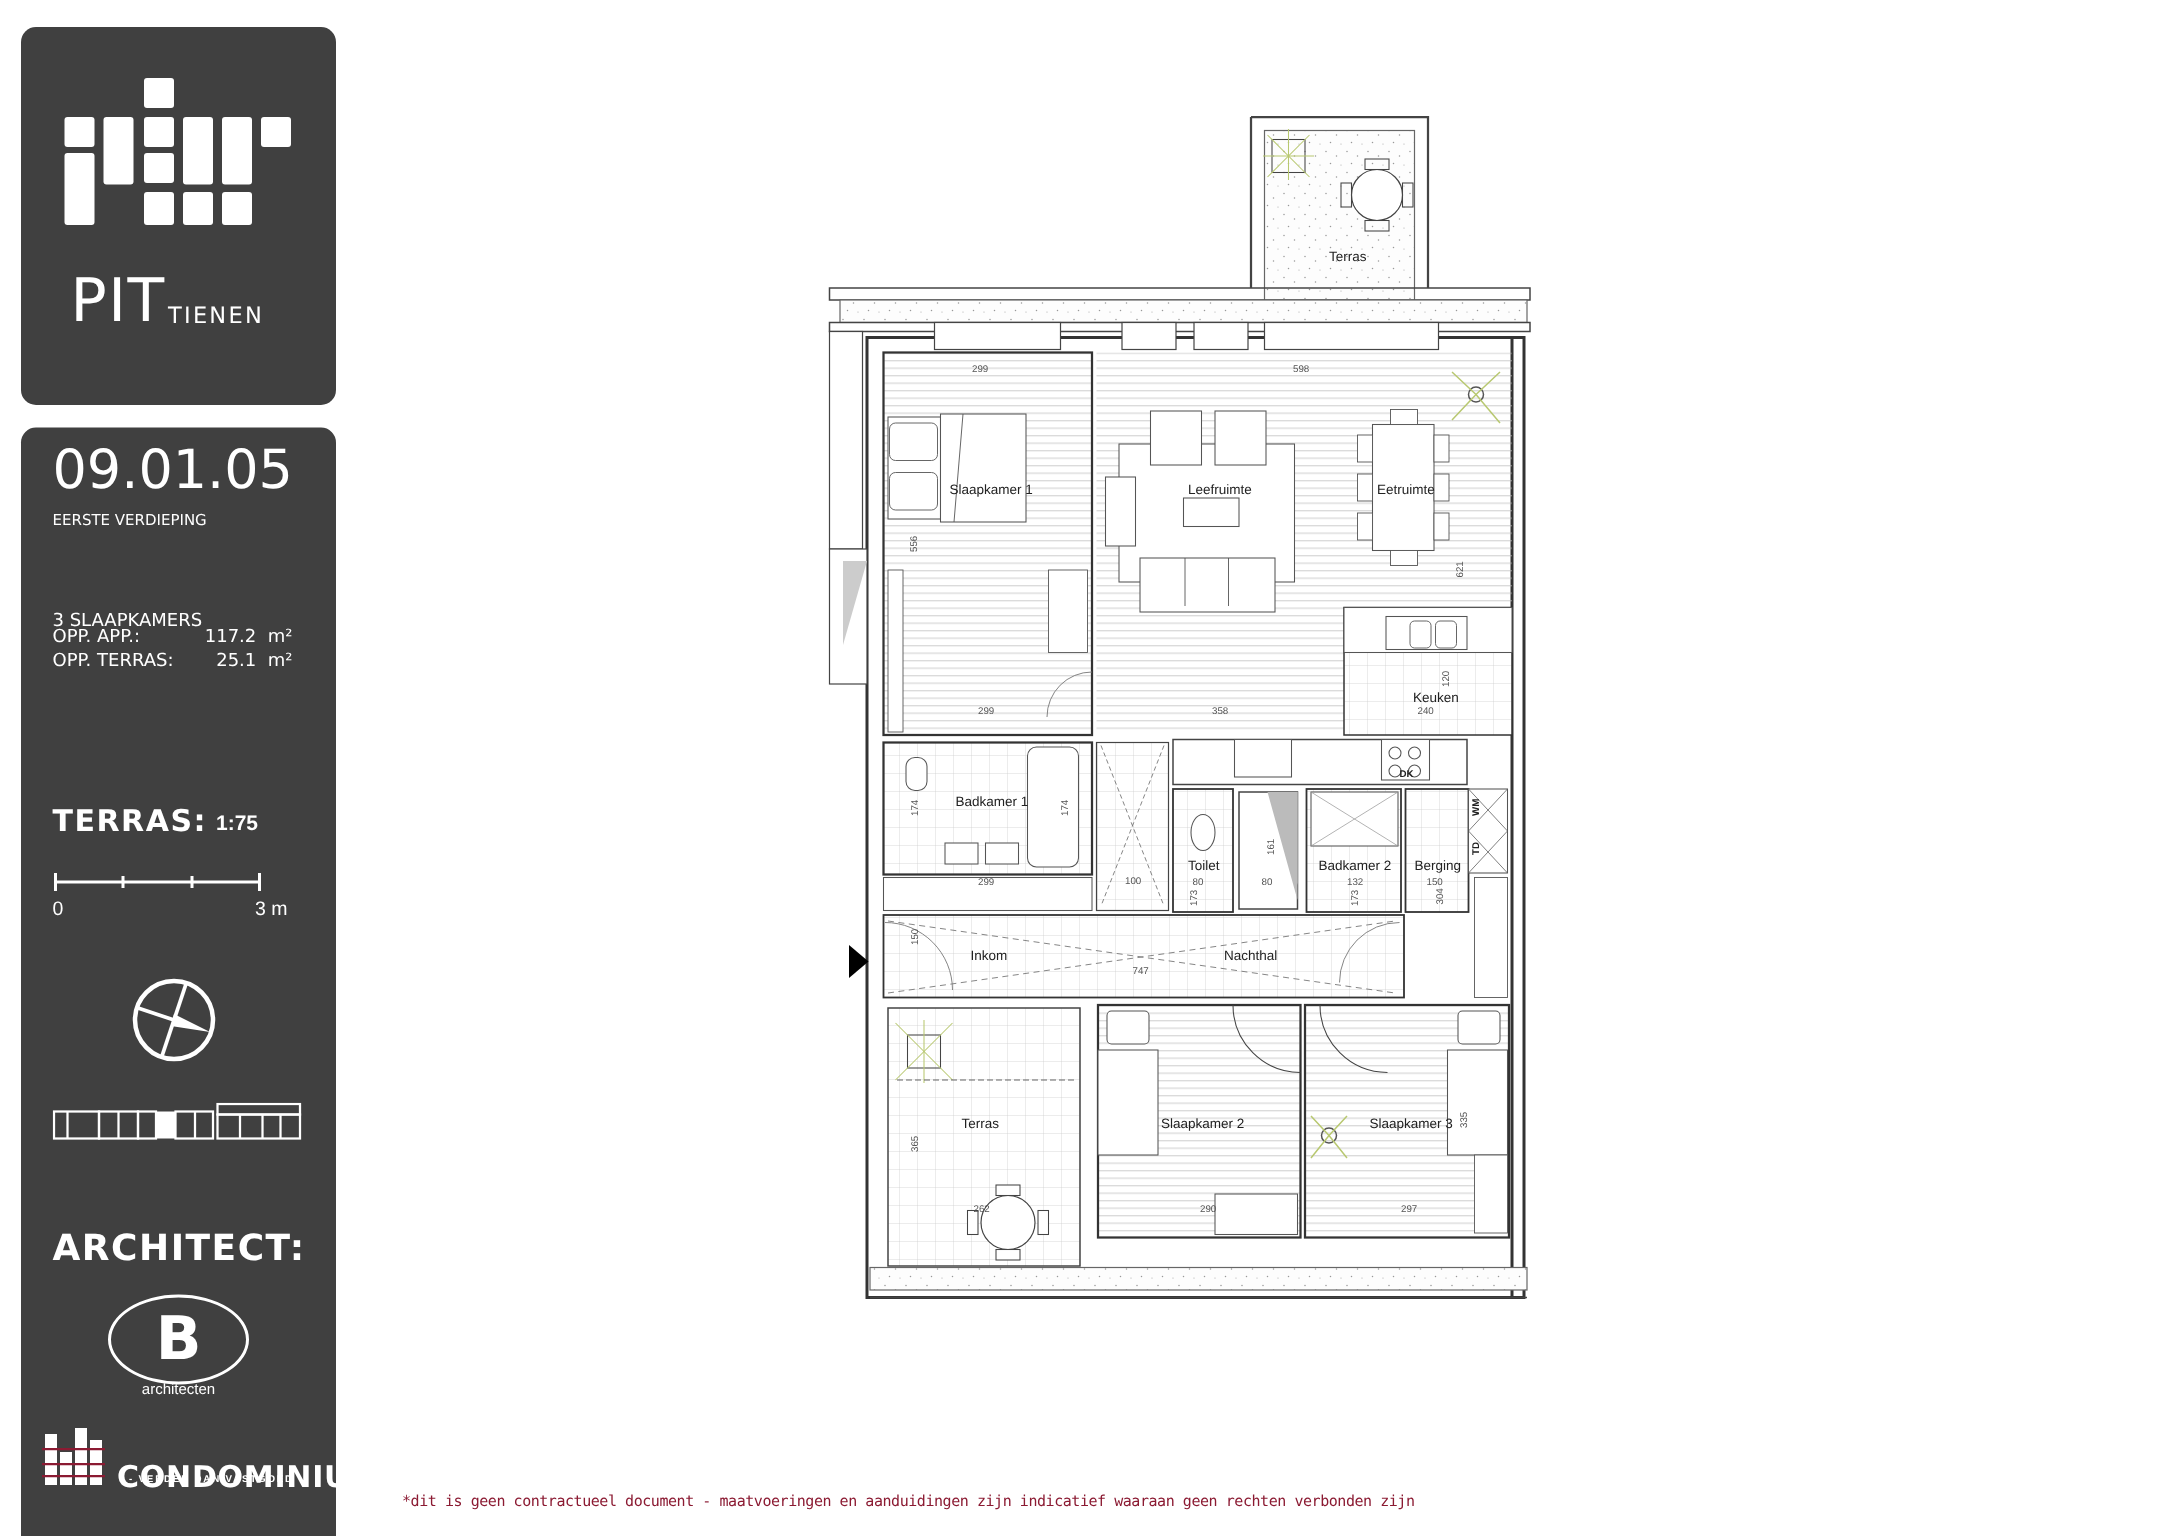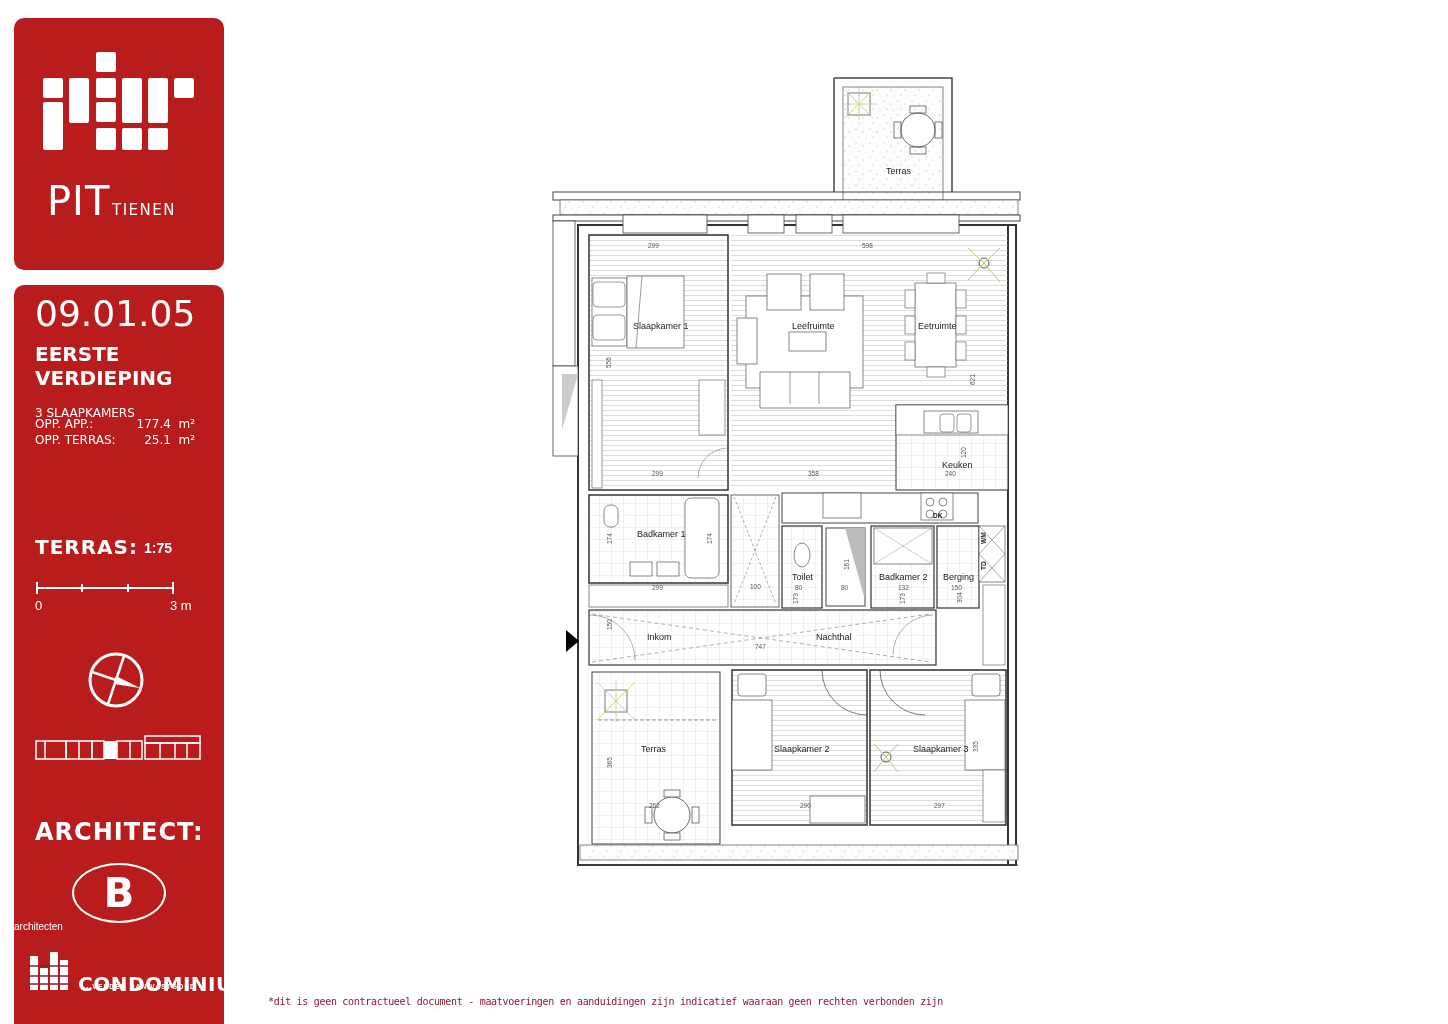--- a/index.html
+++ b/index.html
@@ -1,38 +1,38 @@
 <!DOCTYPE html>
 <html><head>
 <meta charset="utf-8">
 <style>
   html,body{margin:0;padding:0;background:#fff;}
   body{width:1448px;height:1024px;position:relative;overflow:hidden;font-family:"Liberation Sans",sans-serif;}
-  .panel{position:absolute;left:14px;width:210px;background:#b91c1c;border-radius:10px;color:#fff;}
+  .panel{position:absolute;left:14px;width:210px;background:#404040;border-radius:10px;color:#fff;}
   .logo-panel{top:18px;height:252px;}
   .info-panel{top:285px;height:772px;}
   .pit-title{position:absolute;left:33px;top:160px;font-size:40px;font-family:"DejaVu Sans",sans-serif;letter-spacing:1px;}
   .pit-sub{position:absolute;left:98px;top:183px;font-size:15px;font-family:"DejaVu Sans",sans-serif;letter-spacing:1.5px;}
   .unit-id{position:absolute;left:21px;top:8px;font-size:36px;font-family:"DejaVu Sans",sans-serif;}
-  .floor{position:absolute;left:21px;top:57px;font-size:20px;font-family:"DejaVu Sans",sans-serif;font-weight:bold;}
+  .floor{position:absolute;left:21px;top:57px;font-size:10px;font-family:"DejaVu Sans",sans-serif;}
   .beds{position:absolute;left:21px;top:97px;font-size:12px;font-family:"DejaVu Sans",sans-serif;margin-top:24px;}
   .area-row{position:absolute;left:21px;font-size:12px;font-family:"DejaVu Sans",sans-serif;width:160px;}
   .area-row .lbl{position:absolute;left:0;text-align:center;}
   .area-row .val{position:absolute;right:0;white-space:nowrap;}
   .scale-lbl{position:absolute;left:21px;top:250px;font-size:20px;font-weight:bold;letter-spacing:1px;font-family:"DejaVu Sans",sans-serif;}
   .scale-val{position:absolute;left:130px;top:255px;font-size:14px;font-weight:bold;text-align:center;}
   .scale-bar{position:absolute;left:22px;top:296px;}
   .scale-0{position:absolute;left:21px;top:313px;font-size:13px;}
   .scale-3{position:absolute;left:156px;top:313px;font-size:13px;}
   .compass{position:absolute;left:72px;top:365px;}
   .keyplan{position:absolute;left:21px;top:450px;}
   .arch-lbl{position:absolute;left:21px;top:533px;font-size:24px;font-weight:bold;letter-spacing:1px;font-family:"DejaVu Sans",sans-serif;}
   .arch-logo{position:absolute;left:58px;top:578px;width:90px;height:56px;border:2px solid #fff;border-radius:50%;text-align:center;}
   .arch-logo .b{font-size:40px;font-weight:bold;line-height:56px;font-family:"DejaVu Sans",sans-serif;}
-  .arch-name{position:absolute;left:0;width:210px;text-align:left;top:636px;font-size:10px;}
+  .arch-name{position:absolute;left:0;width:210px;text-align:center;top:636px;font-size:10px;}
   .condo{position:absolute;left:14px;top:665px;}
   .condo-name{position:absolute;left:64px;top:675px;font-size:20px;font-weight:bold;letter-spacing:0.5px;font-family:"DejaVu Sans",sans-serif;margin-top:12px;}
   .condo-tag{position:absolute;left:72px;top:698px;font-size:6.5px;letter-spacing:1.2px;font-weight:bold;}
   .disclaimer{position:absolute;left:268px;top:996px;font-size:10px;color:#8b1a32;font-family:"DejaVu Sans Mono",monospace;letter-spacing:-0.3px;}
   .plan{position:absolute;left:545px;top:75px;}
   .room-lbl{font-family:"Liberation Sans",sans-serif;font-size:9px;fill:#222;}
   .dim{font-family:"Liberation Sans",sans-serif;font-size:6.5px;fill:#555;}
 </style>
 </head>
 <body>
@@ -57,21 +57,21 @@
   <div class="pit-title">PIT</div>
   <div class="pit-sub">TIENEN</div>
 </div>
 
 <div class="panel info-panel">
   <div class="unit-id">09.01.05</div>
   <div class="floor">EERSTE VERDIEPING</div>
   <div class="beds">3 SLAAPKAMERS</div>
   <div class="area-row" style="top:132px">
     <span class="lbl">OPP. APP.:</span>
-    <span class="val"><span>177.4</span>&nbsp;&nbsp;<span>m²</span></span>
+    <span class="val"><span>117.2</span>&nbsp;&nbsp;<span>m²</span></span>
   </div>
   <div class="area-row" style="top:148px">
     <span class="lbl">OPP. TERRAS:</span>
     <span class="val"><span>25.1</span>&nbsp;&nbsp;<span>m²</span></span>
   </div>
 
   <div class="scale-lbl">TERRAS:</div>
   <div class="scale-val">1:75</div>
   <svg class="scale-bar" width="140" height="14">
     <g stroke="#fff" stroke-width="2">

